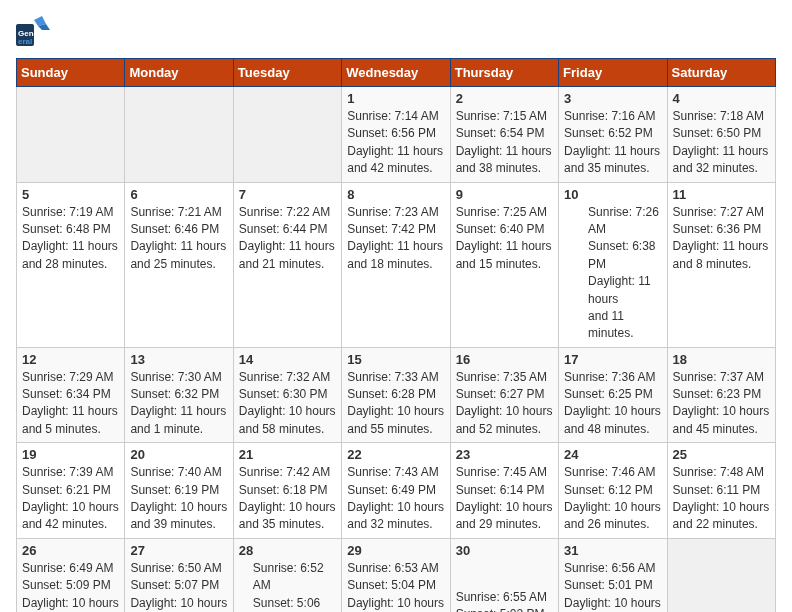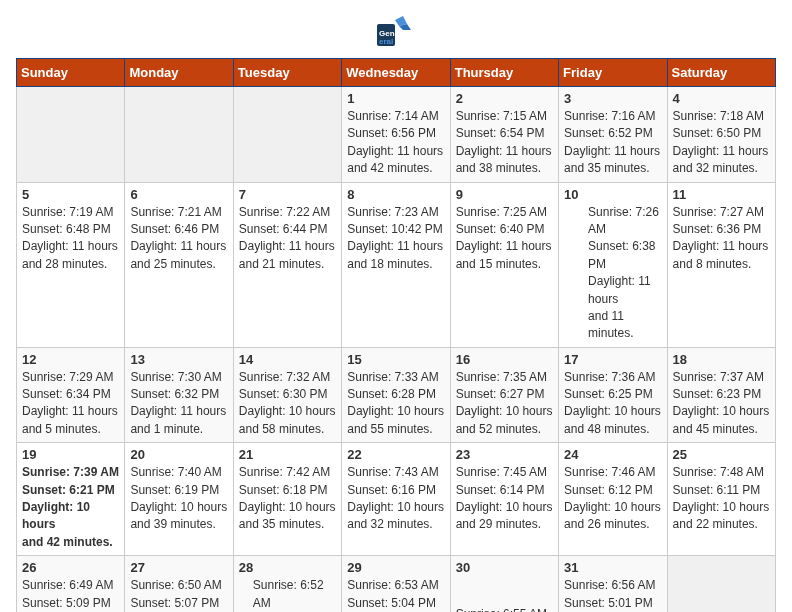--- a/index.html
+++ b/index.html
@@ -6,21 +6,21 @@
     body {
       font-family: Arial, sans-serif;
       background: #fff;
       width: 792px;
       min-height: 612px;
       padding: 16px;
     }
     .header {
       display: flex;
       align-items: flex-start;
-      justify-content: center;
+      justify-content: flex-start;
       margin-bottom: 12px;
     }
     .logo {
       display: flex;
       flex-direction: column;
       align-items: flex-start;
     }
     .title-block {
       text-align: right;
     }
@@ -168,21 +168,21 @@
         <td>
           <span class="day-num">7</span>
           <div class="day-info" style="white-space: pre-line;">Sunrise: 7:22 AM
 Sunset: 6:44 PM
 Daylight: 11 hours
 and 21 minutes.</div>
         </td>
         <td>
           <span class="day-num">8</span>
           <div class="day-info" style="white-space: pre-line;">Sunrise: 7:23 AM
-Sunset: 10:42 PM
+Sunset: 7:42 PM
 Daylight: 11 hours
 and 18 minutes.</div>
         </td>
         <td>
           <span class="day-num">9</span>
           <div class="day-info" style="white-space: pre-line;">Sunrise: 7:25 AM
 Sunset: 6:40 PM
 Daylight: 11 hours
 and 15 minutes.</div>
         </td>
@@ -248,21 +248,21 @@
           <span class="day-num">18</span>
           <div class="day-info" style="white-space: pre-line;">Sunrise: 7:37 AM
 Sunset: 6:23 PM
 Daylight: 10 hours
 and 45 minutes.</div>
         </td>
       </tr>
       <tr>
         <td>
           <span class="day-num">19</span>
-          <div class="day-info" style="white-space: pre-line; font-weight: bold;">Sunrise: 7:39 AM
+          <div class="day-info" style="white-space: pre-line;">Sunrise: 7:39 AM
 Sunset: 6:21 PM
 Daylight: 10 hours
 and 42 minutes.</div>
         </td>
         <td>
           <span class="day-num">20</span>
           <div class="day-info" style="white-space: pre-line;">Sunrise: 7:40 AM
 Sunset: 6:19 PM
 Daylight: 10 hours
 and 39 minutes.</div>
@@ -270,21 +270,21 @@
         <td>
           <span class="day-num">21</span>
           <div class="day-info" style="white-space: pre-line;">Sunrise: 7:42 AM
 Sunset: 6:18 PM
 Daylight: 10 hours
 and 35 minutes.</div>
         </td>
         <td>
           <span class="day-num">22</span>
           <div class="day-info" style="white-space: pre-line;">Sunrise: 7:43 AM
-Sunset: 6:16 PM
+Sunset: 6:49 PM
 Daylight: 10 hours
 and 32 minutes.</div>
         </td>
         <td>
           <span class="day-num">23</span>
           <div class="day-info" style="white-space: pre-line;">Sunrise: 7:45 AM
 Sunset: 6:14 PM
 Daylight: 10 hours
 and 29 minutes.</div>
         </td>

